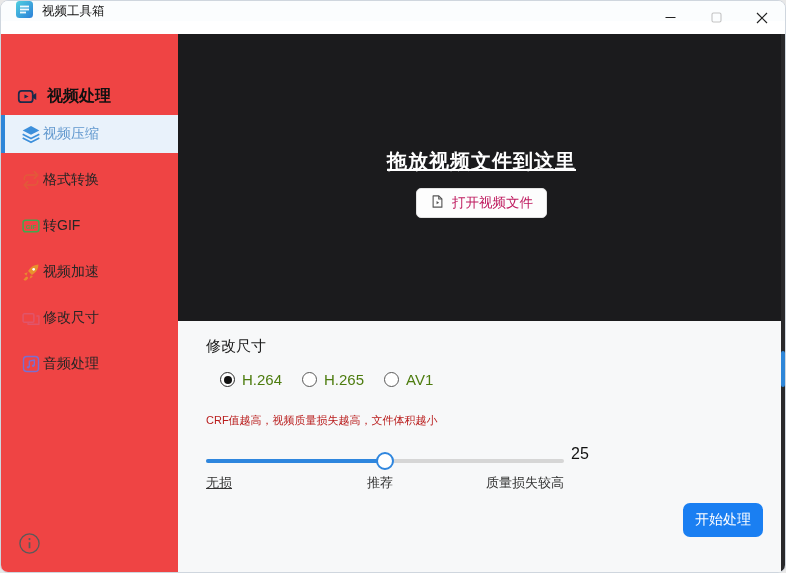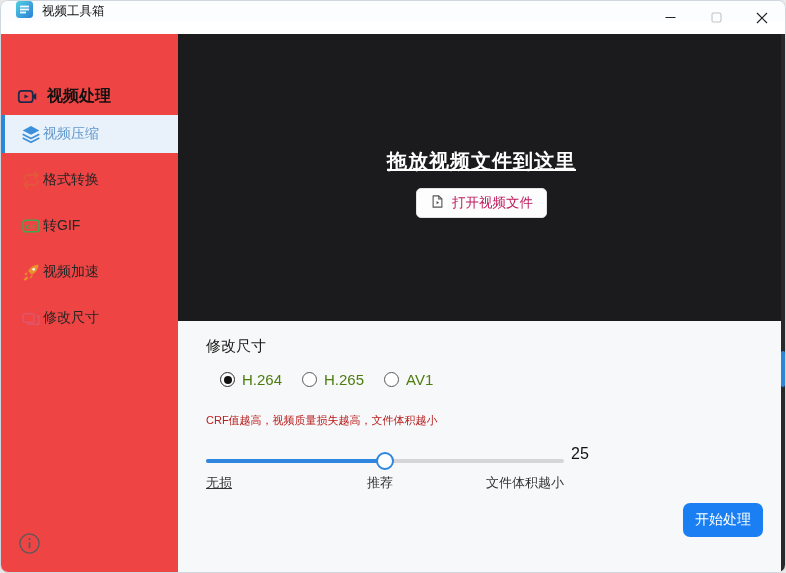--- a/index.html
+++ b/index.html
@@ -190,20 +190,31 @@
       <div class="nav-item">
         <span class="nicon">
           <svg viewBox="0 0 24 24" width="20" height="20" fill="none" stroke="#e0556a" stroke-width="1.8" stroke-linejoin="round">
             <rect x="2.5" y="7" width="13" height="10" rx="1.5"></rect>
             <path d="M18.5 9.5h3v10h-13v-2.5"></path>
           </svg>
         </span>
         <span class="nlabel">修改尺寸</span>
       </div>
 
+      <div class="nav-item">
+        <span class="nicon">
+          <svg viewBox="0 0 24 24" width="20" height="20" fill="none" stroke="#7a6fd0" stroke-width="1.7">
+            <rect x="3" y="3" width="18" height="18" rx="4"></rect>
+            <path d="M10 15.8V8.6l6-1.4v7" stroke-linejoin="round"></path>
+            <circle cx="8.6" cy="15.8" r="1.5" fill="#7a6fd0" stroke="none"></circle>
+            <circle cx="14.6" cy="14.2" r="1.5" fill="#7a6fd0" stroke="none"></circle>
+          </svg>
+        </span>
+        <span class="nlabel">音频处理</span>
+      </div>
 
     </nav>
 
     <div class="info-btn">
       <span>
         <svg viewBox="0 0 24 24" width="23" height="23" fill="none" stroke="#5a5a5a" stroke-width="1.4">
           <circle cx="12" cy="12" r="10"></circle>
           <line x1="12" y1="10.8" x2="12" y2="17" stroke-width="1.8"></line>
           <circle cx="12" cy="7.4" r="1.1" fill="#5a5a5a" stroke="none"></circle>
         </svg>
@@ -249,21 +260,21 @@
       <div class="slider-wrap">
         <div class="slider-track"></div>
         <div class="slider-fill" style="width: 50%;"></div>
         <div class="slider-thumb" style="left: 50%;"></div>
       </div>
       <span class="slider-value">25</span>
 
       <div class="slider-labels">
         <span class="lab lab-min">无损</span>
         <span class="lab lab-mid">推荐</span>
-        <span class="lab lab-max">文件体积越小</span>
+        <span class="lab lab-max">质量损失较高</span>
       </div>
 
       <button class="start-btn">开始处理</button>
     </div>
   </main>
 
   <div class="scrollbar">
     <div class="scroll-thumb"></div>
   </div>
 </div>

